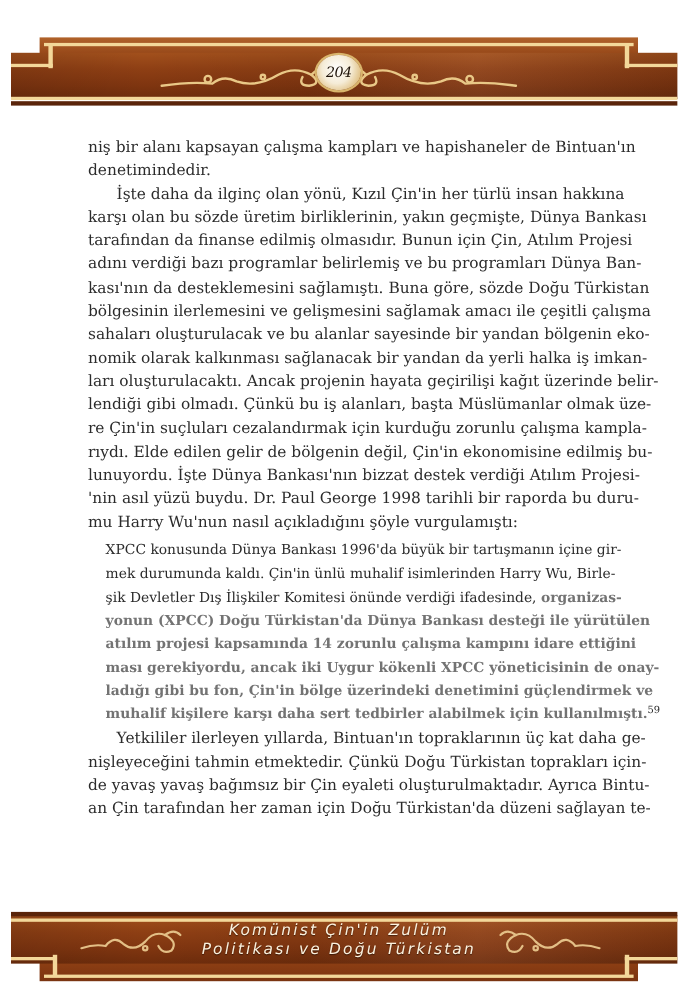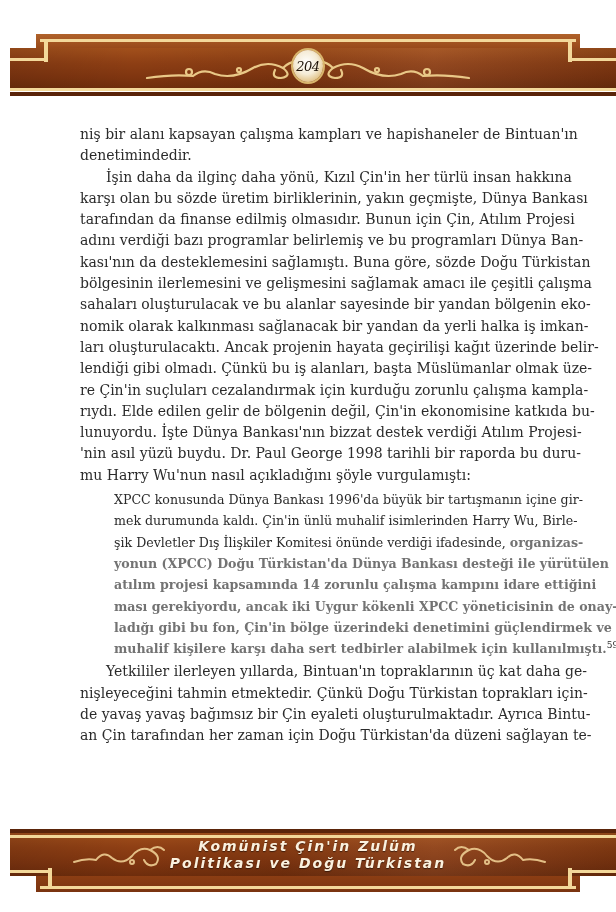--- a/index.html
+++ b/index.html
@@ -31,21 +31,21 @@
   #top-banner .trim-light.rstep { right:44px; top:10px; width:4px; height:22px; }
   #top-banner .trim-light.lside { left:10px; top:28px; width:38px; height:3px; }
   #top-banner .trim-light.rside { right:0; top:28px; width:48px; height:3px; }
 
   .ornament {
     position:absolute; top:24px; left:50%; transform:translateX(-50%);
     width:330px; height:32px;
   }
   .medallion {
     position:absolute; top:20px; left:50%; transform:translateX(-50%);
-    width:30px; height:32px; border-radius:50%;
+    width:40px; height:32px; border-radius:50%;
     background: radial-gradient(circle at 45% 40%, #ffffff 0%, #f5ecd7 45%, #e2c48a 75%, #b98a45 100%);
     box-shadow: 0 0 0 2px #d9b56c;
     display:flex; align-items:center; justify-content:center;
   }
   .page-number {
     font-family:"DejaVu Serif", serif; font-style:italic; font-size:13px; color:#1d1208;
     letter-spacing:-0.5px;
   }
 
   
@@ -55,38 +55,38 @@
       background: linear-gradient(180deg,#8e3f14,#7a3410); }
   #bottom-banner .trim-light.t1 { left:10px; right:0; top:9px; height:3px; }
   #bottom-banner .trim-dark.t0 { left:10px; right:0; top:3px; height:4px; }
   #bottom-banner .trim-light.b1 { left:40px; right:40px; top:60px; height:3px; }
   #bottom-banner .trim-light.lstep { left:48px; top:42px; width:4px; height:20px; }
   #bottom-banner .trim-light.rstep { right:44px; top:42px; width:4px; height:20px; }
   #bottom-banner .trim-light.lside { left:10px; top:44px; width:40px; height:3px; }
   #bottom-banner .trim-light.rside { right:0; top:44px; width:48px; height:3px; }
   .book-title {
     position:absolute; top:12px; left:0; right:0; text-align:center;
-    font-family:"DejaVu Sans", sans-serif; font-style:italic; font-weight:bold;
+    font-family:"DejaVu Sans", sans-serif; font-style:italic; font-weight:normal;
     font-size:14px; line-height:17px; color:#fbf1de; letter-spacing:2px;
     text-shadow: 0 1px 1px rgba(0,0,0,0.5);
   }
   .book-title span { display:block; }
   .scroll-orn { position:absolute; top:14px; width:95px; height:30px; }
 
   
   .content {
     position:absolute; left:80px; top:124px; width:452px;
     font-size:14px; line-height:21.3px; color:#2b2b2b;
     text-align:justify;
   }
   .line { display:block; white-space:nowrap; text-align:justify; text-align-last:justify; height:21.3px; }
   .line.last { text-align-last:left; }
   .line.indent { padding-left:26px; }
   .quote {
-    margin-left:34px; width:427px; font-size:12.6px; line-height:21.3px; margin-top:3px; margin-bottom:2px;
+    margin-left:16px; width:427px; font-size:12.6px; line-height:21.3px; margin-top:3px; margin-bottom:2px;
   }
   .quote .line { height:21.3px; }
   b { font-weight:bold; color:#737373; }
   sup { font-size:9px; line-height:0; vertical-align:super; }
 </style>
 </head>
 <body>
 
 <div class="banner" id="top-banner">
   <div class="wood upper"></div>
@@ -114,32 +114,32 @@
   <div class="medallion">
     <span class="page-number">204</span>
   </div>
 </div>
 
 <div class="content">
 
   <span class="line">niş bir alanı kapsayan çalışma kampları ve hapishaneler de Bintuan'ın</span>
   <span class="line last">denetimindedir.</span>
 
-  <span class="line indent">İşin daha da ilginç daha yönü, Kızıl Çin'in her türlü insan hakkına</span>
+  <span class="line indent">İşte daha da ilginç olan yönü, Kızıl Çin'in her türlü insan hakkına</span>
   <span class="line">karşı olan bu sözde üretim birliklerinin, yakın geçmişte, Dünya Bankası</span>
   <span class="line">tarafından da finanse edilmiş olmasıdır. Bunun için Çin, Atılım Projesi</span>
   <span class="line">adını verdiği bazı programlar belirlemiş ve bu programları Dünya Ban-</span>
   <span class="line">kası'nın da desteklemesini sağlamıştı. Buna göre, sözde Doğu Türkistan</span>
   <span class="line">bölgesinin ilerlemesini ve gelişmesini sağlamak amacı ile çeşitli çalışma</span>
   <span class="line">sahaları oluşturulacak ve bu alanlar sayesinde bir yandan bölgenin eko-</span>
   <span class="line">nomik olarak kalkınması sağlanacak bir yandan da yerli halka iş imkan-</span>
   <span class="line">ları oluşturulacaktı. Ancak projenin hayata geçirilişi kağıt üzerinde belir-</span>
   <span class="line">lendiği gibi olmadı. Çünkü bu iş alanları, başta Müslümanlar olmak üze-</span>
   <span class="line">re Çin'in suçluları cezalandırmak için kurduğu zorunlu çalışma kampla-</span>
-  <span class="line">rıydı. Elde edilen gelir de bölgenin değil, Çin'in ekonomisine katkıda bu-</span>
+  <span class="line">rıydı. Elde edilen gelir de bölgenin değil, Çin'in ekonomisine edilmiş bu-</span>
   <span class="line">lunuyordu. İşte Dünya Bankası'nın bizzat destek verdiği Atılım Projesi-</span>
   <span class="line">'nin asıl yüzü buydu. Dr. Paul George 1998 tarihli bir raporda bu duru-</span>
   <span class="line last">mu Harry Wu'nun nasıl açıkladığını şöyle vurgulamıştı:</span>
 
   <div class="quote">
     <span class="line">XPCC konusunda Dünya Bankası 1996'da büyük bir tartışmanın içine gir-</span>
     <span class="line">mek durumunda kaldı. Çin'in ünlü muhalif isimlerinden Harry Wu, Birle-</span>
     <span class="line"><span>şik Devletler Dış İlişkiler Komitesi önünde verdiği ifadesinde, </span><b>organizas-</b></span>
     <span class="line"><b>yonun (XPCC) Doğu Türkistan'da Dünya Bankası desteği ile yürütülen</b></span>
     <span class="line"><b>atılım projesi kapsamında 14 zorunlu çalışma kampını idare ettiğini</b></span>

